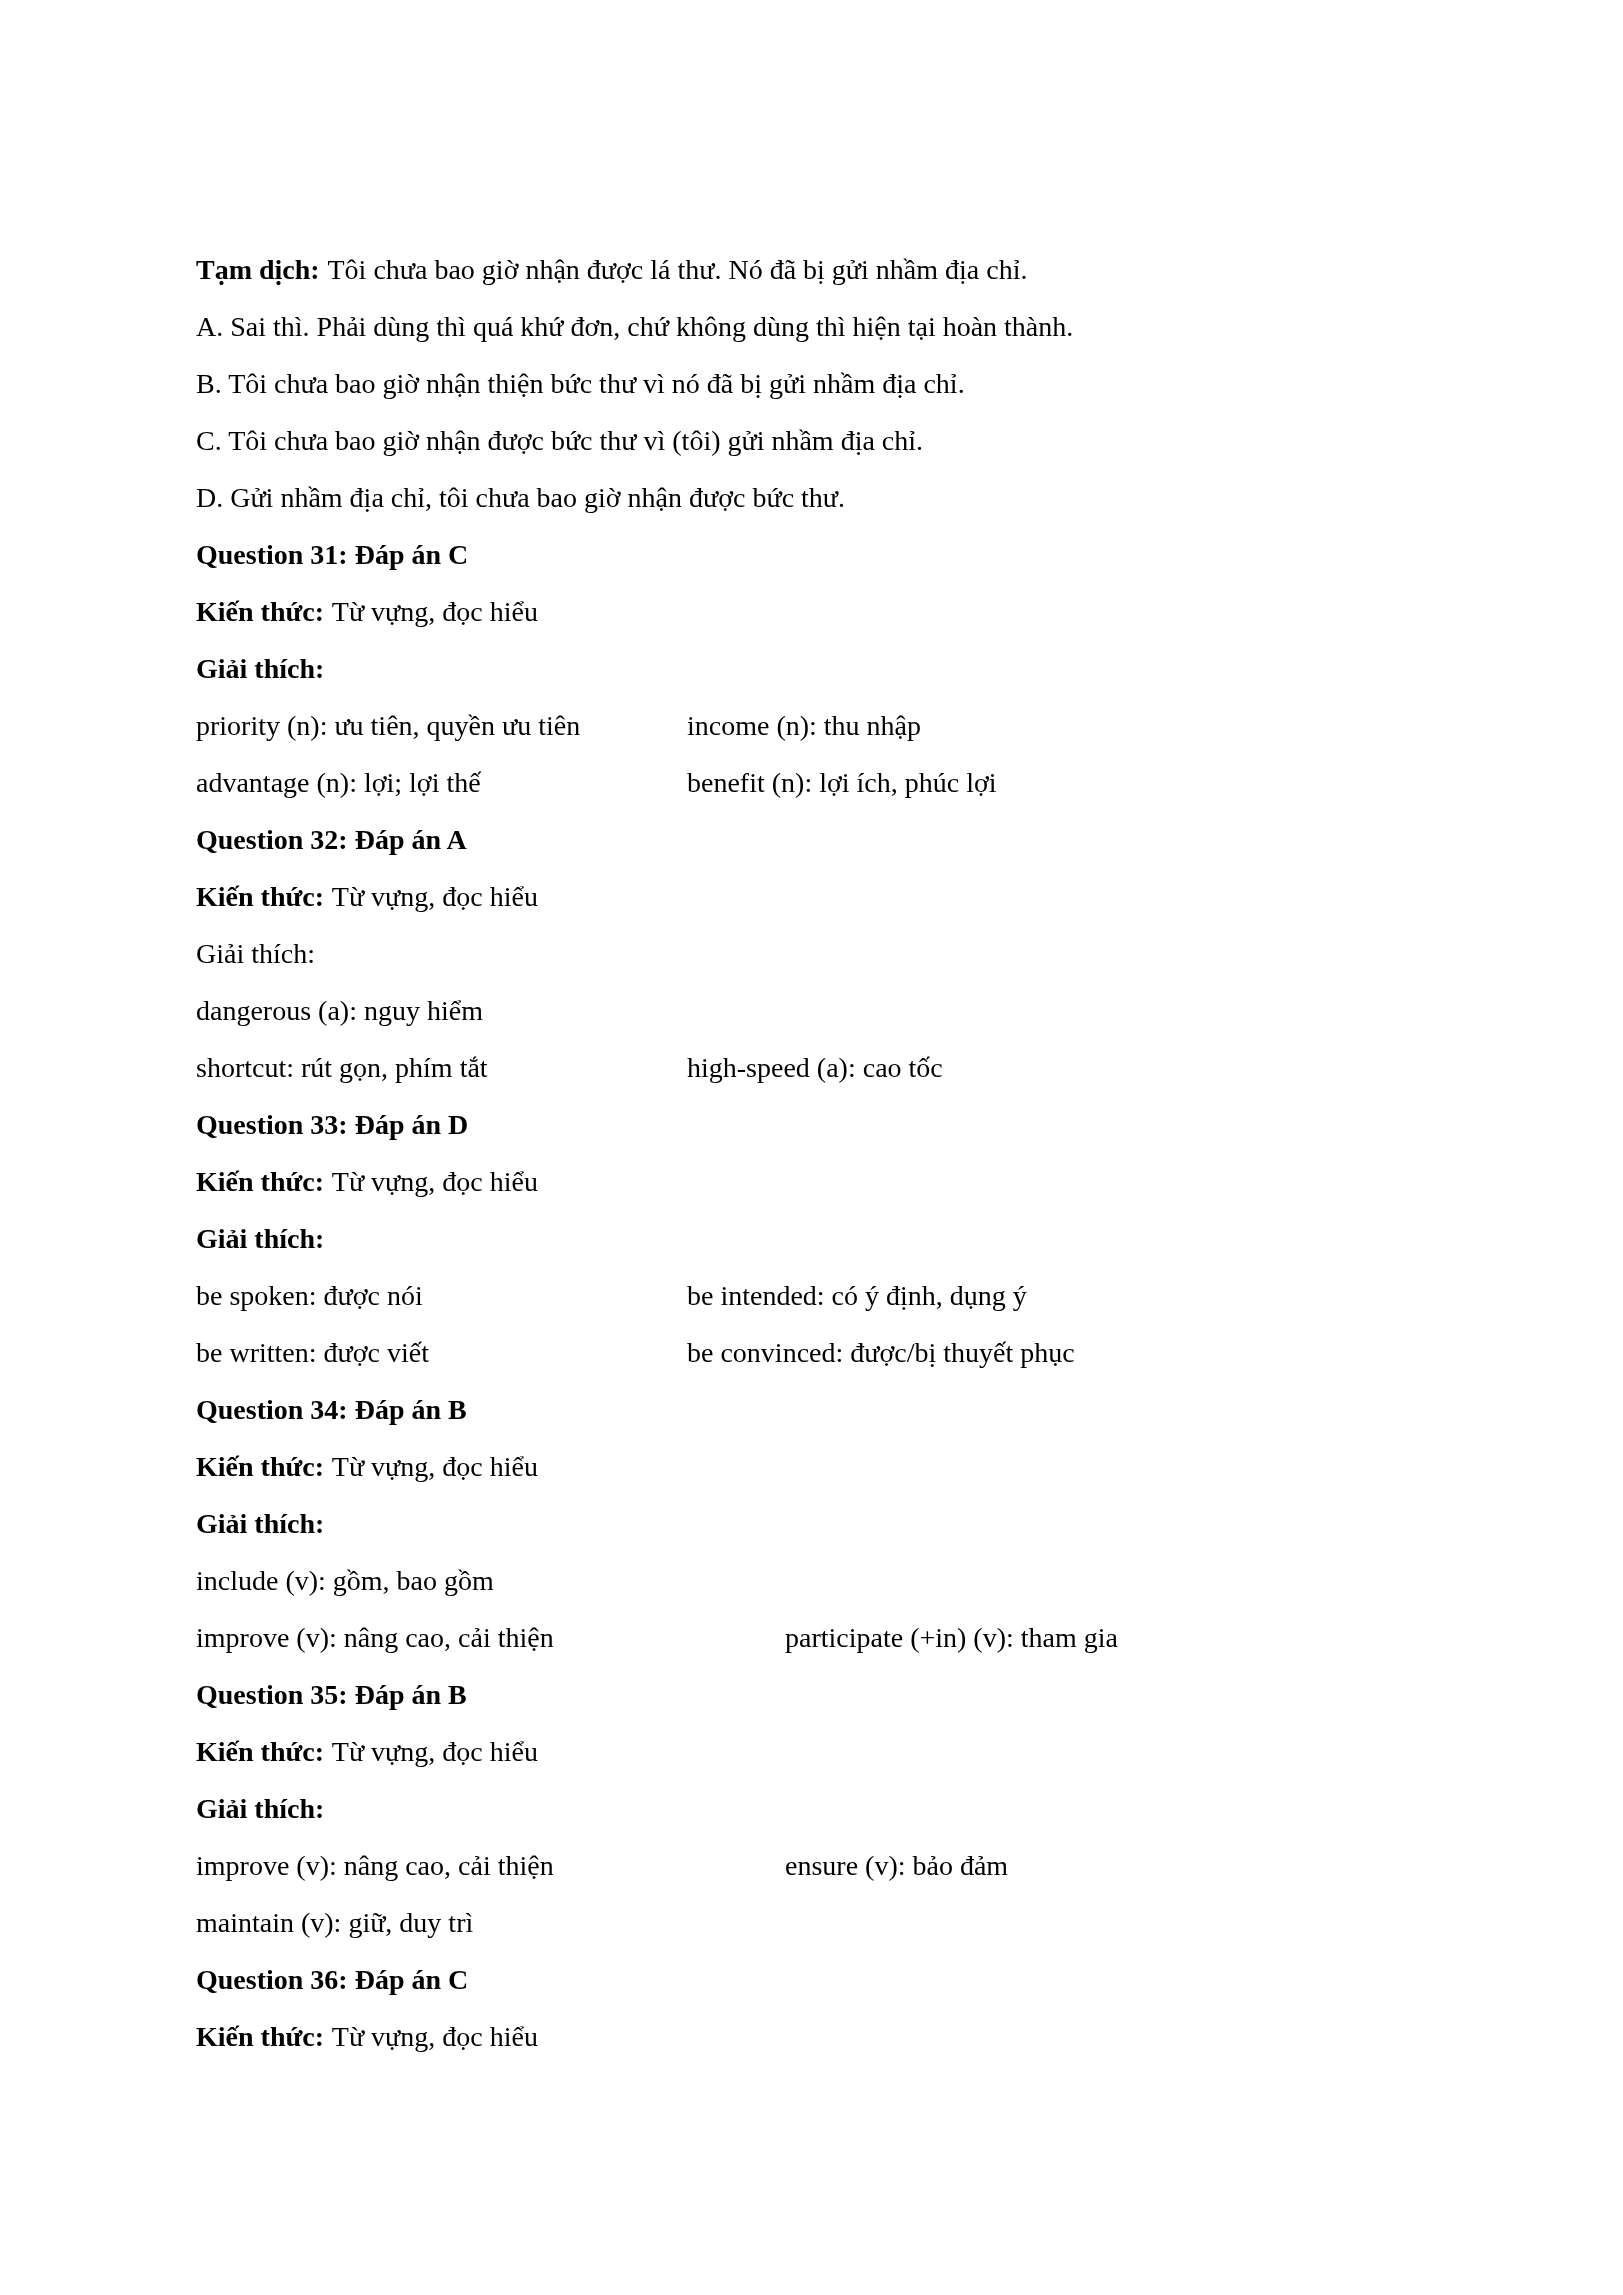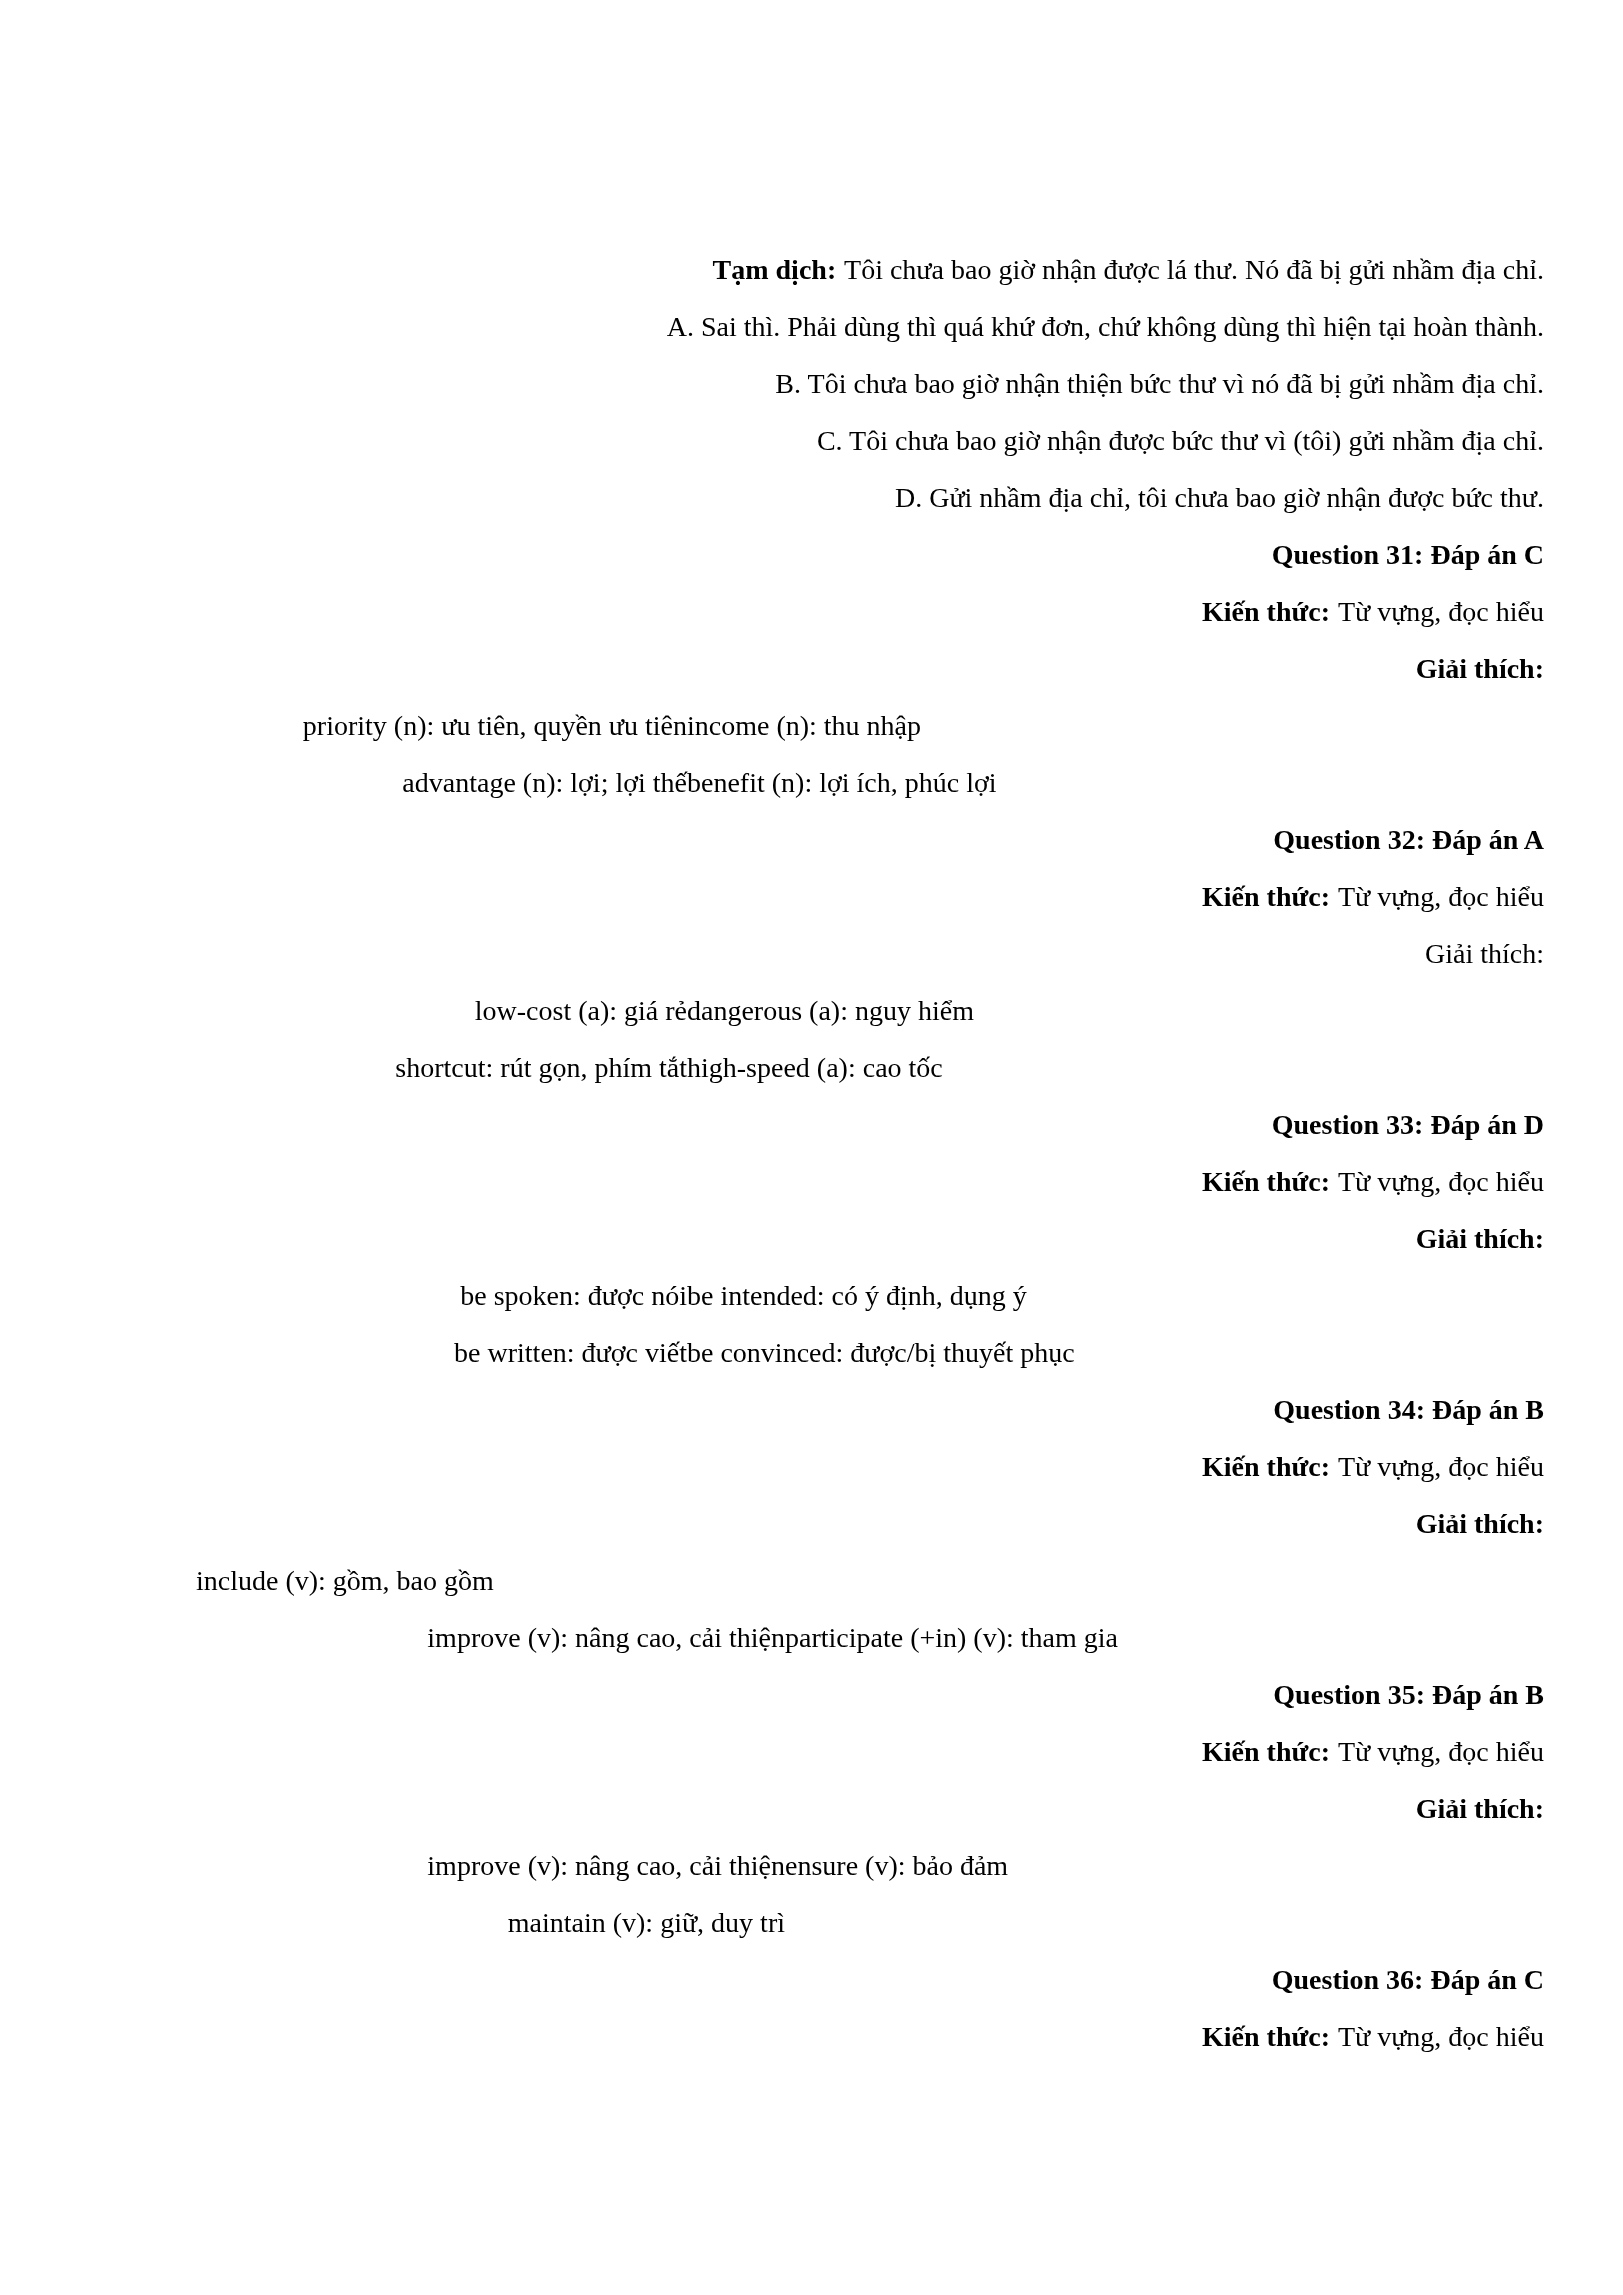--- a/index.html
+++ b/index.html
@@ -9,21 +9,20 @@
   }
   .page {
     position: relative;
     width: 1623px;
     height: 2295px;
     background: #ffffff;
     color: #000000;
     font-family: "Liberation Serif", "DejaVu Serif", serif;
     font-size: 28px;
     overflow: hidden;
-    text-align: right;
   }
   .content {
     padding: 241px 79px 0 196px;
   }
   .line {
     height: 57px;
     line-height: 57px;
     white-space: nowrap;
   }
   .b {
@@ -68,21 +67,20 @@
       </div>
     <div class="line vocab">
         <span class="c1">advantage (n): lợi; lợi thế</span>
         <span class="c2">benefit (n): lợi ích, phúc lợi</span>
       </div>
 
     <div class="line b">Question 32: Đáp án A</div>
     <div class="line"><span class="b label">Kiến thức:</span><span>Từ vựng, đọc hiểu</span></div>
     <div class="line">Giải thích:</div>
     <div class="line vocab">
-        <span class="c1">low-cost (a): giá rẻ</span>
         <span class="c2">dangerous (a): nguy hiểm</span>
       </div>
     <div class="line vocab">
         <span class="c1">shortcut: rút gọn, phím tắt</span>
         <span class="c2">high-speed (a): cao tốc</span>
       </div>
 
     <div class="line b">Question 33: Đáp án D</div>
     <div class="line"><span class="b label">Kiến thức:</span><span>Từ vựng, đọc hiểu</span></div>
     <div class="line b">Giải thích:</div>

